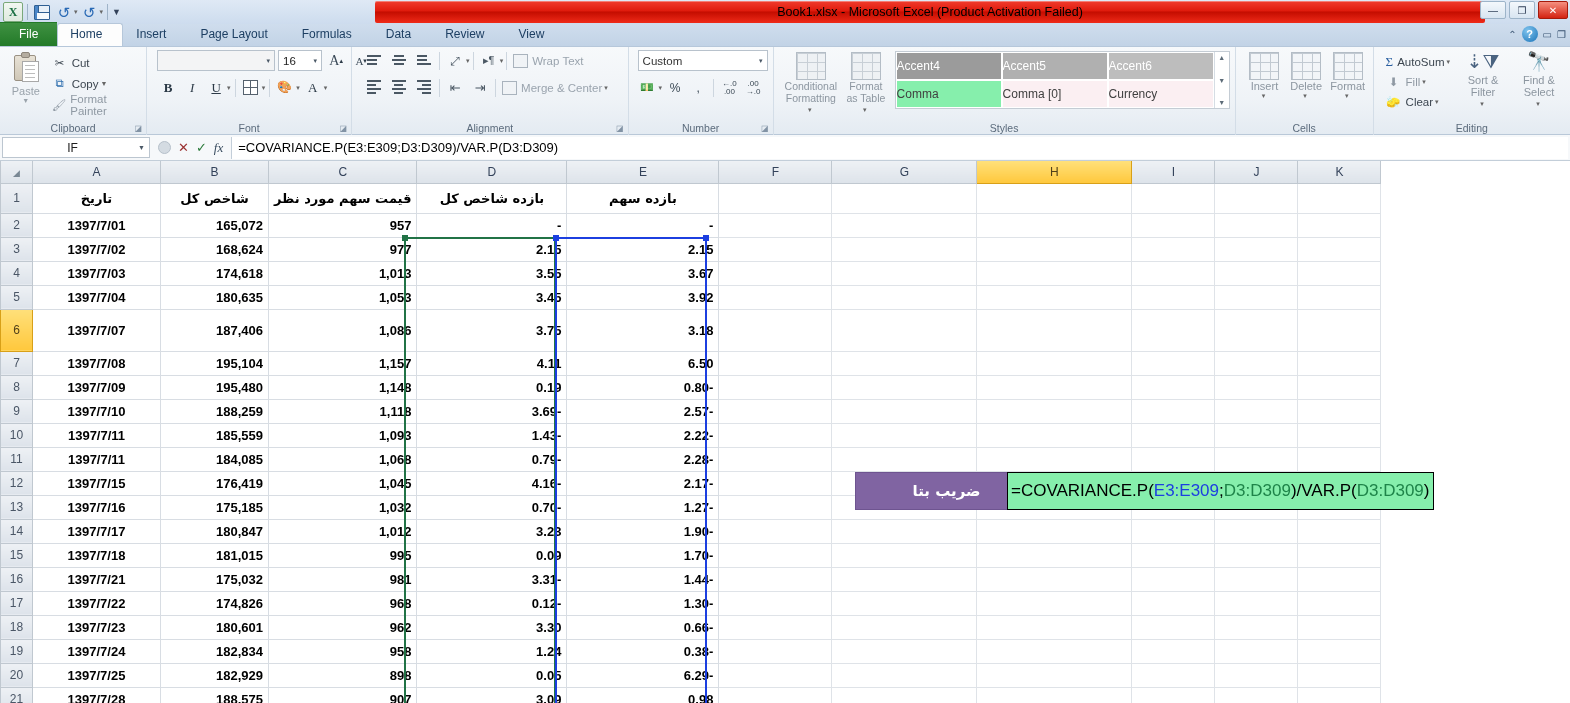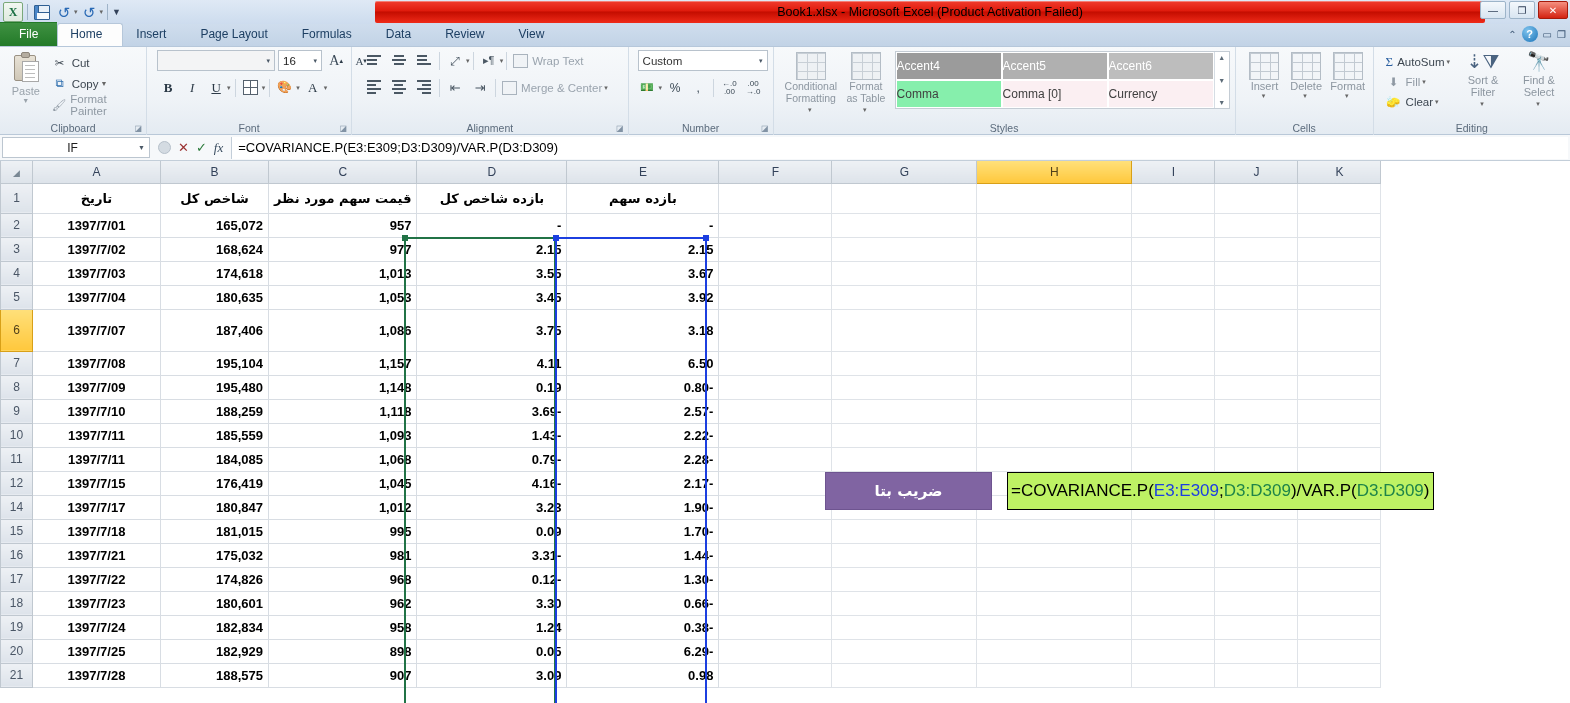--- a/index.html
+++ b/index.html
@@ -396,21 +396,21 @@
   .beta-label {
     position: absolute;
     background: #8064a2; color: #ffffff;
     display: flex; align-items: center; justify-content: center;
     font-weight: bold; font-size: 15px;
     direction: rtl; font-family: "DejaVu Sans", sans-serif;
     border: 1px solid #6e5490;
   }
   .inline-editor {
     position: absolute;
-    background: #bef264;
+    background: #86efac;
     border: 1px solid #000;
     display: flex; align-items: center;
     padding-left: 3px;
     font-size: 17px;
     color: #000;
     white-space: nowrap;
     font-family: "Liberation Sans", sans-serif;
   }
   .ref-blue { color: #1c3fe0; }
   .ref-green { color: #1e8449; }
@@ -948,20 +948,34 @@
           <td class="cell num">4.16-</td>
           <td class="cell num">2.17-</td>
           <td class="cell empty"></td>
           <td class="cell empty"></td>
           <td class="cell empty"></td>
           <td class="cell empty"></td>
           <td class="cell empty"></td>
           <td class="cell empty"></td>
         </tr>
     <tr>
+          <td class="rowhdr">13</td>
+          <td class="cell datec">1397/7/16</td>
+          <td class="cell num">175,185</td>
+          <td class="cell num">1,032</td>
+          <td class="cell num">0.70-</td>
+          <td class="cell num">1.27-</td>
+          <td class="cell empty"></td>
+          <td class="cell empty"></td>
+          <td class="cell empty"></td>
+          <td class="cell empty"></td>
+          <td class="cell empty"></td>
+          <td class="cell empty"></td>
+        </tr>
+    <tr>
           <td class="rowhdr">14</td>
           <td class="cell datec">1397/7/17</td>
           <td class="cell num">180,847</td>
           <td class="cell num">1,012</td>
           <td class="cell num">3.23</td>
           <td class="cell num">1.90-</td>
           <td class="cell empty"></td>
           <td class="cell empty"></td>
           <td class="cell empty"></td>
           <td class="cell empty"></td>
@@ -1069,21 +1083,21 @@
   </tbody>
     </table>
 
   <div class="sel-green" style="left:404px; top:76px; width:152px; height:470px; border-bottom:none;"></div>
   <div class="handle g" style="left:402px; top:74px;"></div>
 
   <div class="sel-blue" style="left:555px; top:76px; width:152px; height:470px; border-bottom:none;"></div>
   <div class="handle b" style="left:553px; top:74px;"></div>
   <div class="handle b" style="left:703px; top:74px;"></div>
 
-  <div class="beta-label" style="left:825px; top:311px; width:167px; height:38px;">ضریب بتا</div>
+  <div class="beta-label" style="left:855px; top:311px; width:183px; height:38px;">ضریب بتا</div>
 
   <div class="inline-editor" style="left:1007px; top:311px; height:38px; padding-right:4px;">
     <span>=COVARIANCE.P(</span>
       <span class="ref-blue">E3:E309</span>
       <span>;</span>
       <span class="ref-green">D3:D309</span>
       <span>)/VAR.P(</span>
       <span class="ref-green">D3:D309</span>
       <span>)</span>
   </div>

